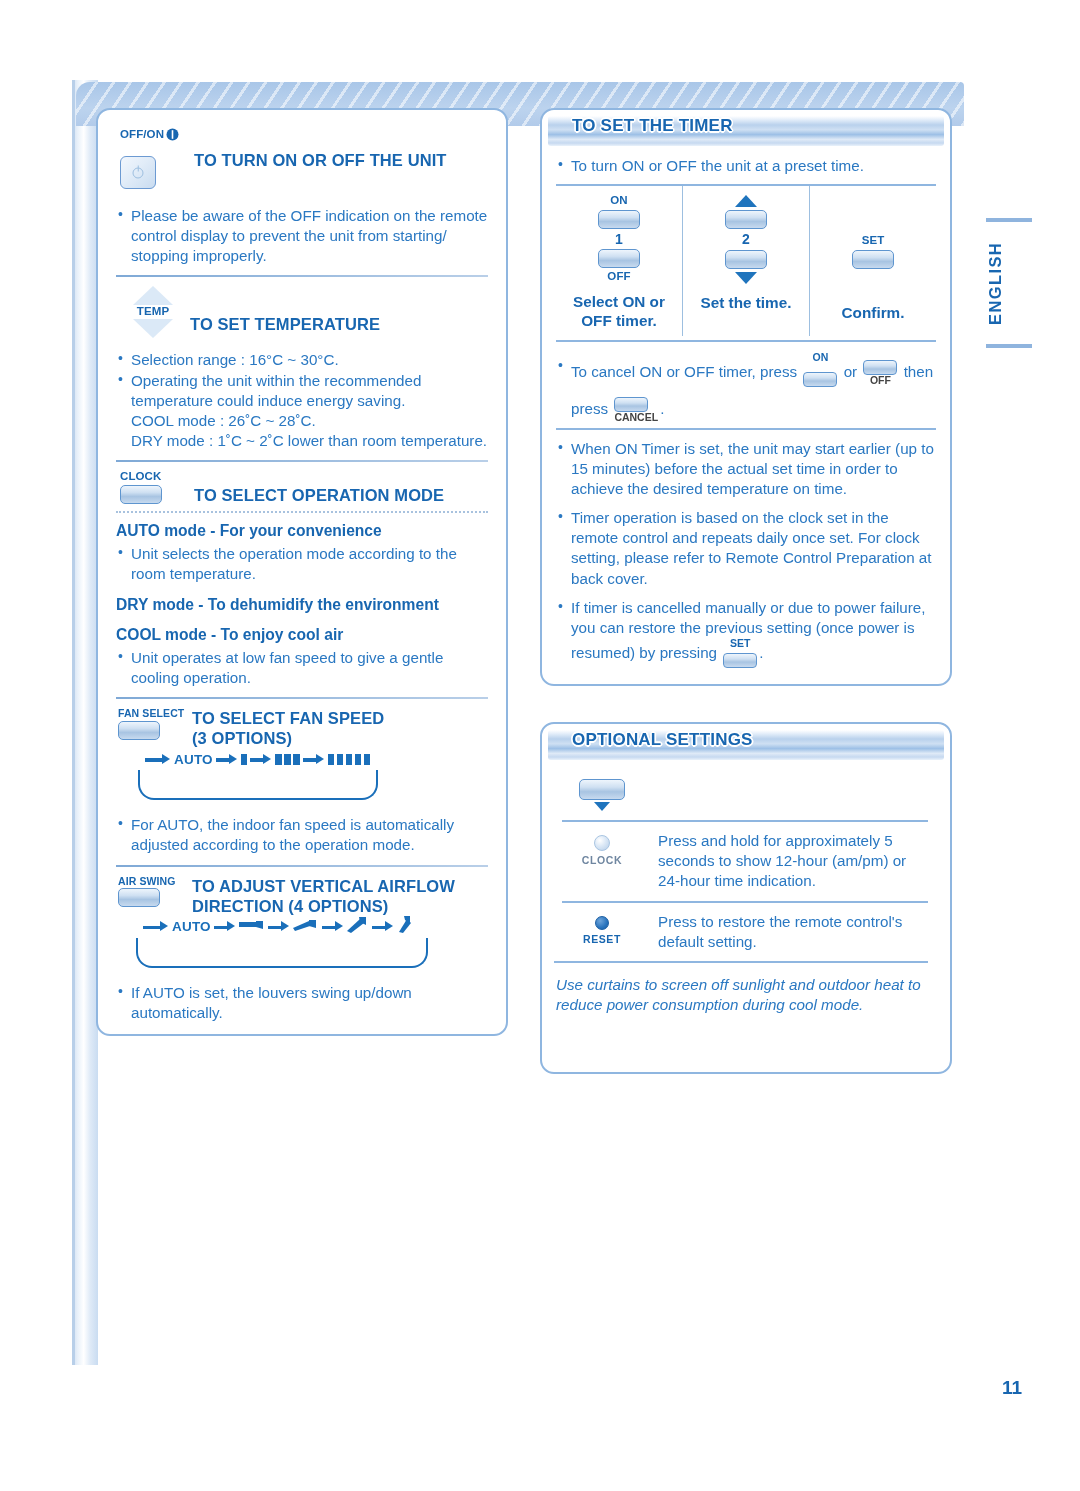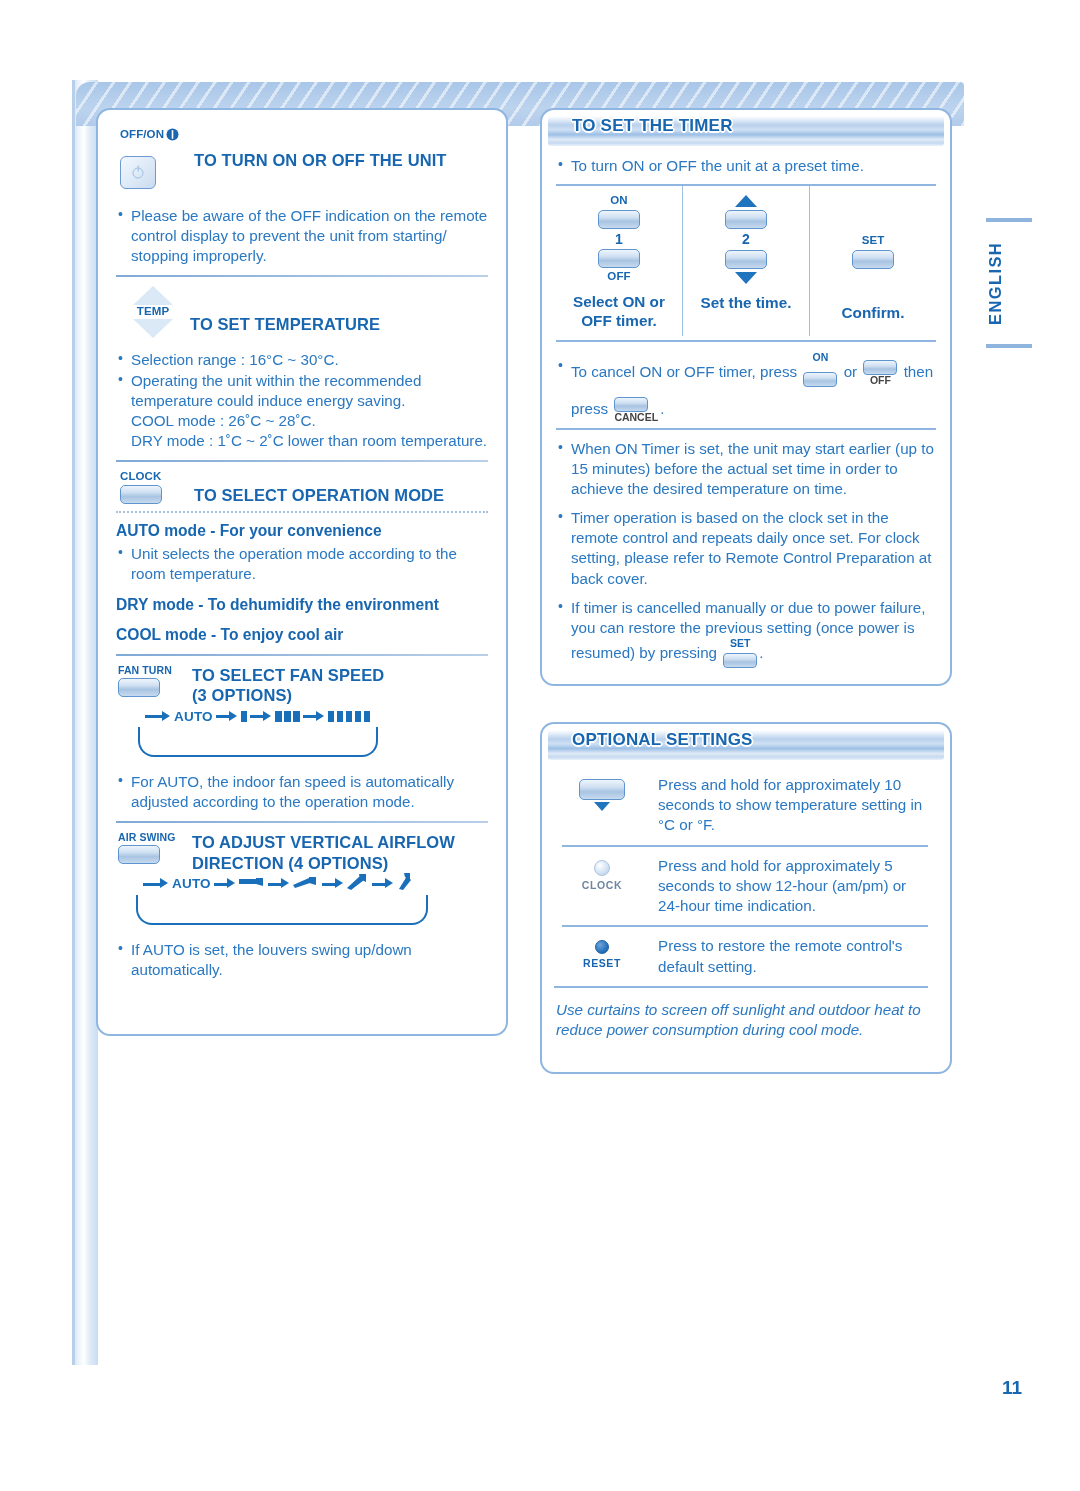--- a/index.html
+++ b/index.html
@@ -454,26 +454,29 @@
       <div class="rule-dot"></div>
 
       <div class="bold-line">AUTO mode - For your convenience</div>
       <ul class="bl body" style="margin-top:3px;">
         <li>Unit selects the operation mode according to the room temperature.</li>
       </ul>
 
       <div class="bold-line" style="margin-top:10px;">DRY mode - To dehumidify the environment</div>
 
       <div class="bold-line" style="margin-top:10px;">COOL mode - To enjoy cool air</div>
+      <ul class="bl body" style="margin-top:3px;">
+        <li>Unit operates at low fan speed to give a gentle cooling operation.</li>
+      </ul>
 
       <div class="rule"></div>
 
       <div style="display:flex; align-items:flex-start;">
         <div style="width:74px; flex:0 0 74px; padding-left:2px;">
-          <div class="btn-label" style="margin-bottom:2px; font-size:10.5px;">FAN TURN</div>
+          <div class="btn-label" style="margin-bottom:2px; font-size:10.5px;">FAN SELECT</div>
           <div class="btn-rect"></div>
         </div>
         <div>
           <div class="h-title">TO SELECT FAN SPEED</div>
           <div class="h-title">(3 OPTIONS)</div>
         </div>
       </div>
 
       <div style="position:relative; margin:16px 6px 0 22px; width:240px;">
         <div class="cycle">
@@ -687,21 +690,20 @@
 
     <div style="padding:6px 12px 0 4px;">
 
       <div class="opt-row">
         <div class="opt-icon">
           <span class="btn-rect" style="width:46px; height:21px;"></span>
           <div style="display:flex; justify-content:center; margin-top:2px;">
             <span style="width:0;height:0;border-left:8px solid transparent;border-right:8px solid transparent;border-top:9px solid #1f74bd;"></span>
           </div>
         </div>
-        <div class="opt-text">Press and hold for approximately 10 seconds to show temperature setting in °C or °F.</div>
       </div>
 
       <div style="height:2px; background:#8fb6e0; margin:0 10px 0 16px;"></div>
 
       <div class="opt-row">
         <div class="opt-icon">
           <div style="display:flex; justify-content:center;">
             <span class="circle-btn"></span>
           </div>
           <div class="mini-cap">CLOCK</div>

